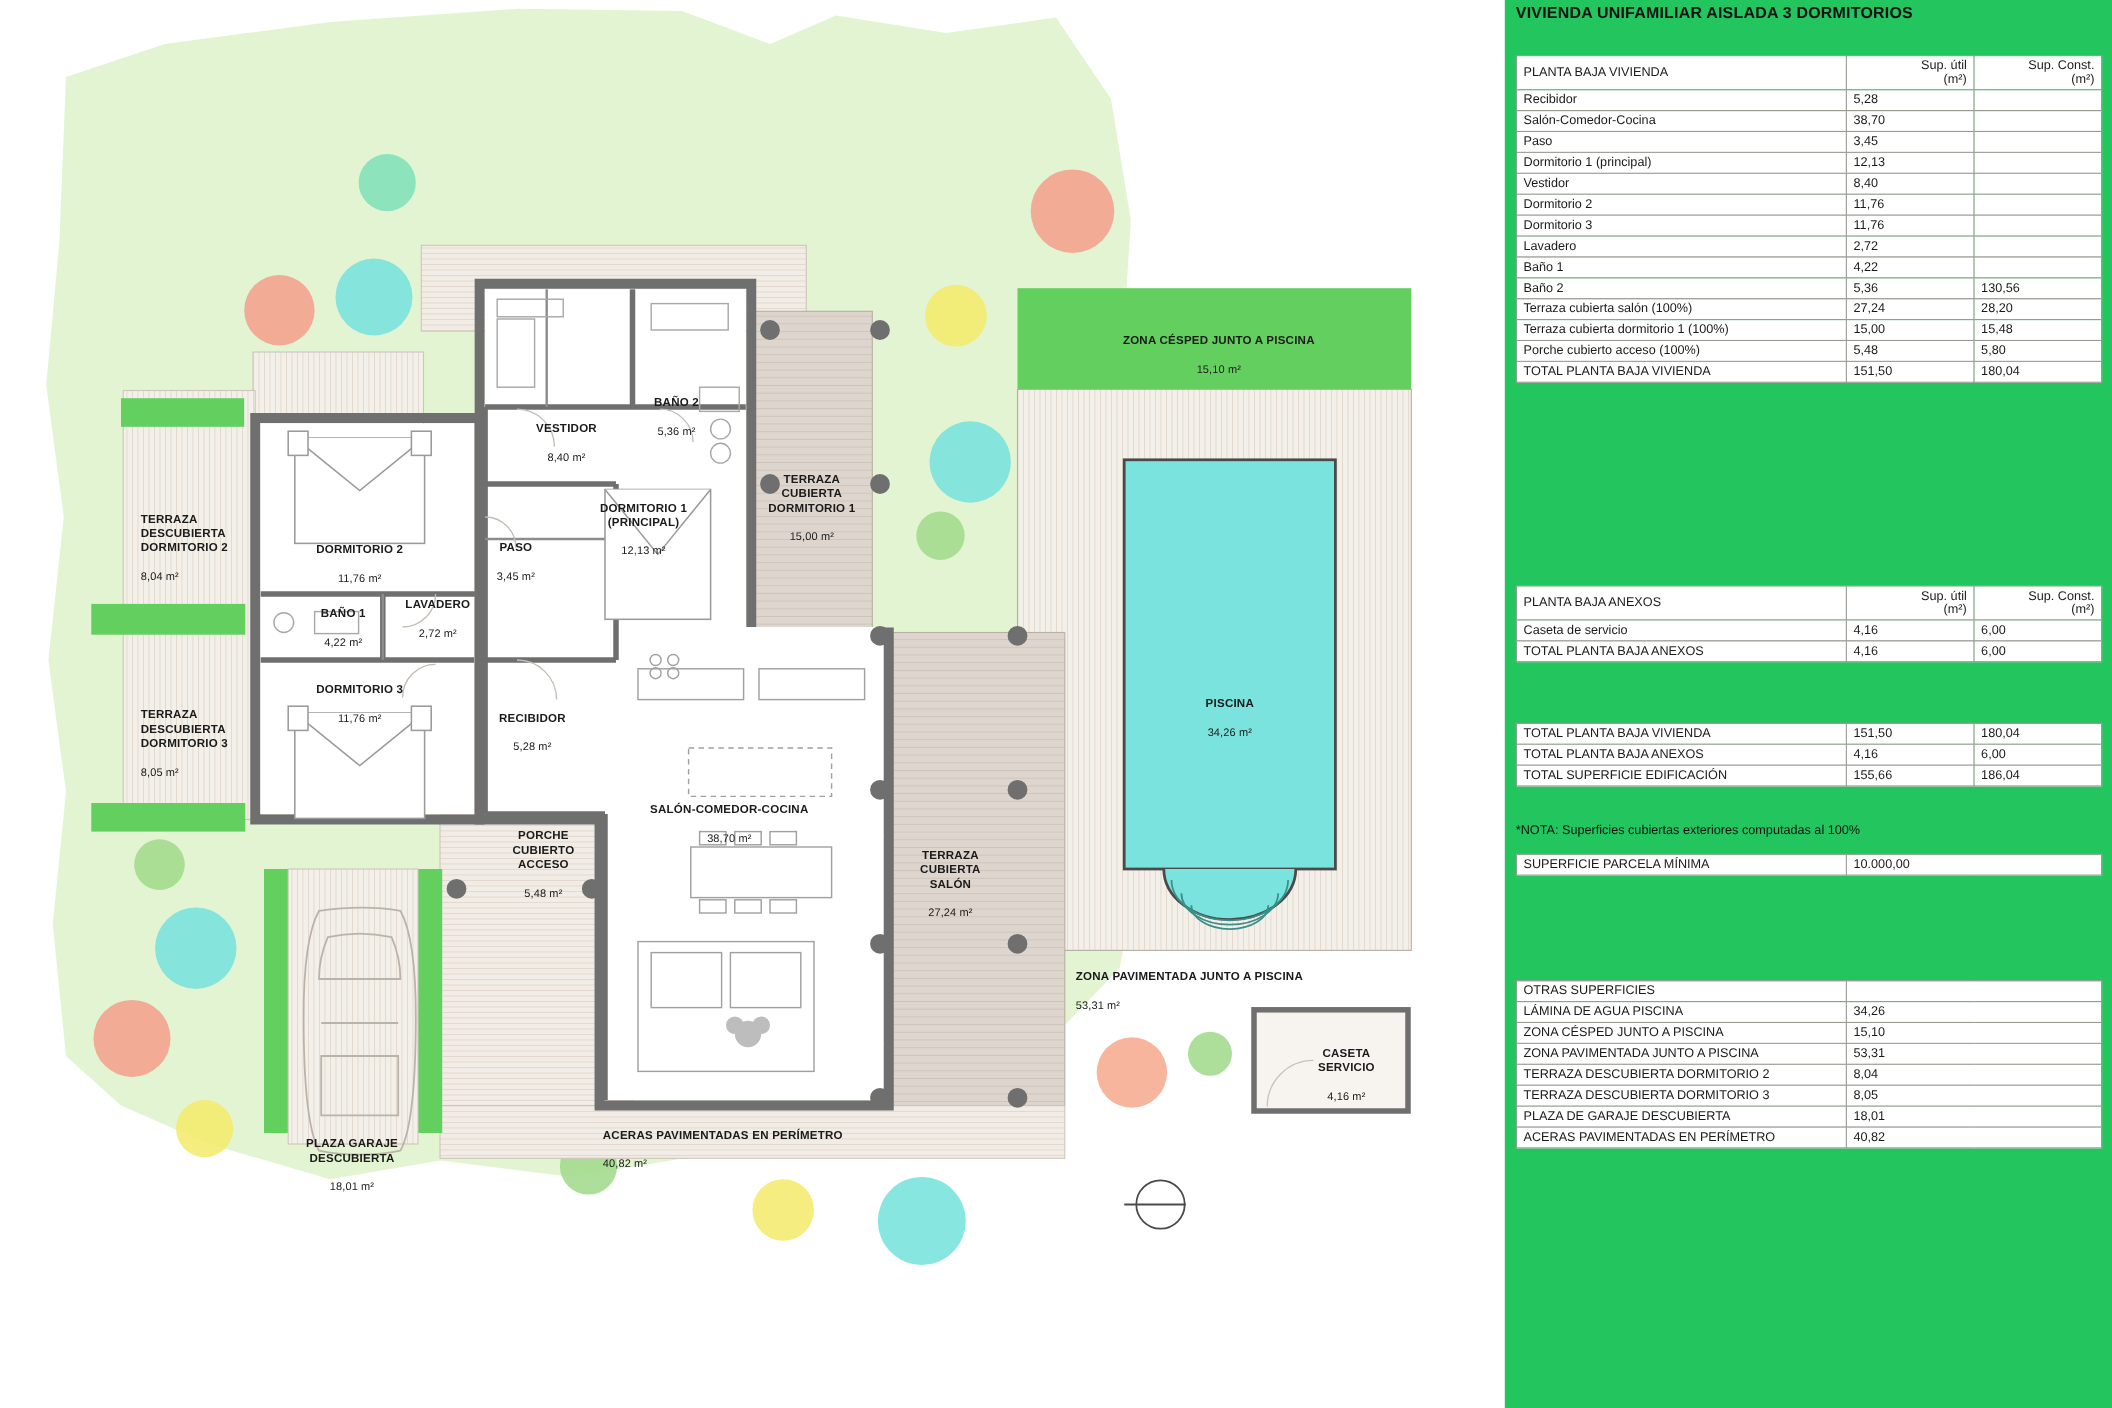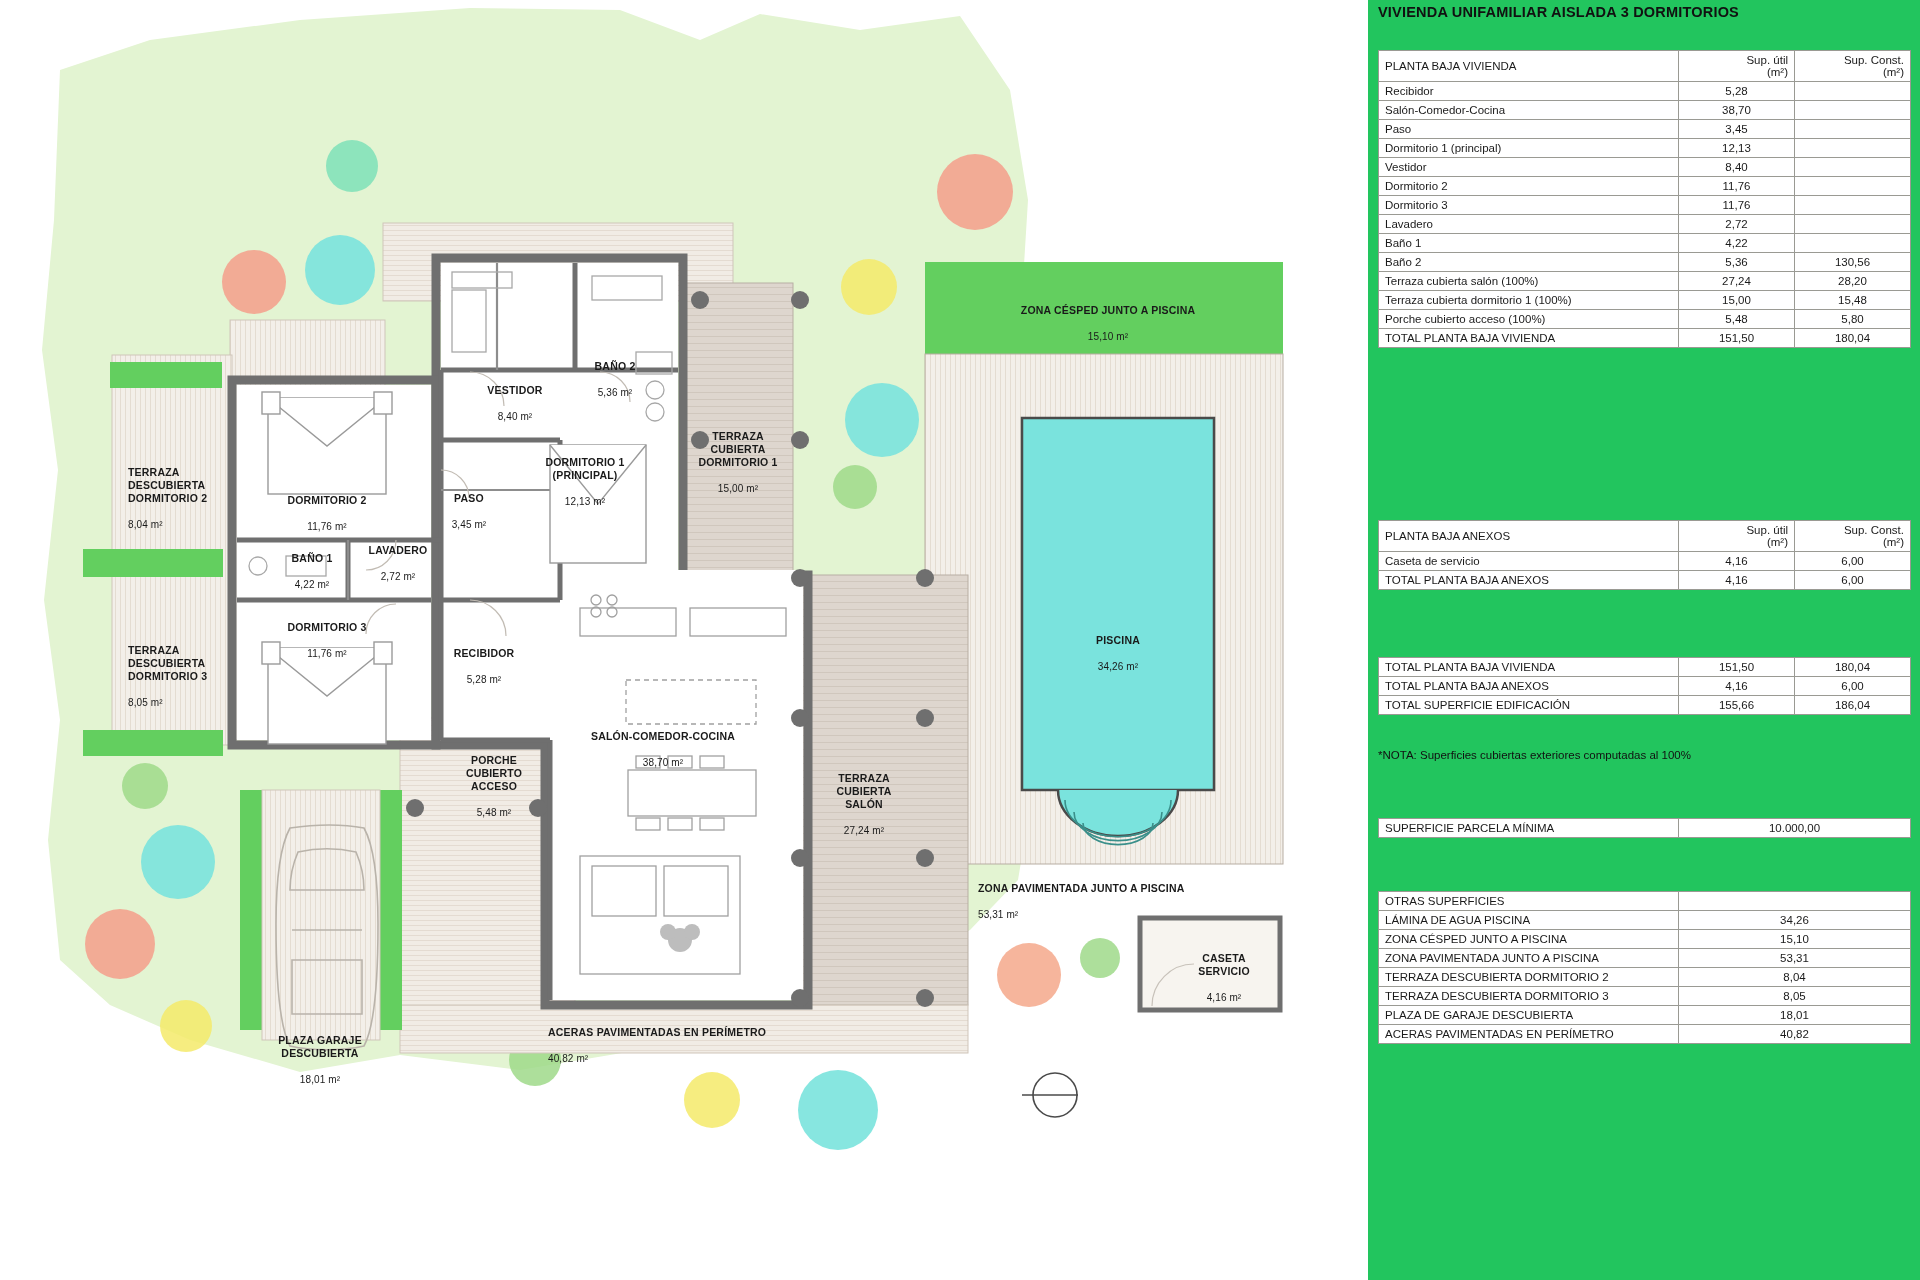--- a/index.html
+++ b/index.html
@@ -31,21 +31,21 @@
     font-size:11.5px;
     padding:3px 6px;
     color:#1a1a1a;
     font-weight:400;
     background:#fff;
     height:17px;
     box-sizing:border-box;
   }
   .hd td{background:#f2efe4;font-weight:700;font-size:11.5px;text-align:right;vertical-align:middle;}
   .hd td.l{text-align:left;}
-  .num{text-align:center;}
+  .num{text-align:left;}
   .tot td{font-weight:700;}
   .tot-blue td{font-weight:700;background:#ddeef7;margin-left:18px;}
   .c1{width:300px;}
   .c2{width:116px;}
   .c3{width:116px;}
   .note{position:absolute;left:10px;font-size:11.5px;color:#111;}
 
   .blue-hd td{background:#ddeef7;font-weight:700;}
   .bold td{font-weight:700;}
 </style>
@@ -466,21 +466,21 @@
             <td class="num">5,80</td>
           </tr>
         <tr class="tot">
             <td>TOTAL PLANTA BAJA VIVIENDA</td>
             <td class="num">151,50</td>
             <td class="num">180,04</td>
           </tr>
       </tbody>
     </table>
 
-    <table class="tb" style="top:520px;">
+    <table class="tb" style="top:532px;">
       <colgroup>
           <col class="c1">
           <col class="c2">
           <col class="c3">
         </colgroup>
       <tbody>
         <tr class="hd">
           <td class="l">PLANTA BAJA ANEXOS</td>
           <td style="white-space:pre-line">Sup. útil
 (m²)</td>
@@ -520,21 +520,21 @@
         <tr class="tot-blue">
             <td>TOTAL SUPERFICIE EDIFICACIÓN</td>
             <td class="num">155,66</td>
             <td class="num">186,04</td>
           </tr>
       </tbody>
     </table>
 
     <div class="note" style="top:749px;text-align:right;">*NOTA: Superficies cubiertas exteriores computadas al 100%</div>
 
-    <table class="tb" style="top:818px;">
+    <table class="tb" style="top:776px;">
       <colgroup>
           <col class="c1">
           <col class="c2">
           <col class="c3">
         </colgroup>
       <tbody>
         <tr class="blue-hd">
           <td>SUPERFICIE PARCELA MÍNIMA</td>
           <td class="num" colspan="2">10.000,00</td>
         </tr>

